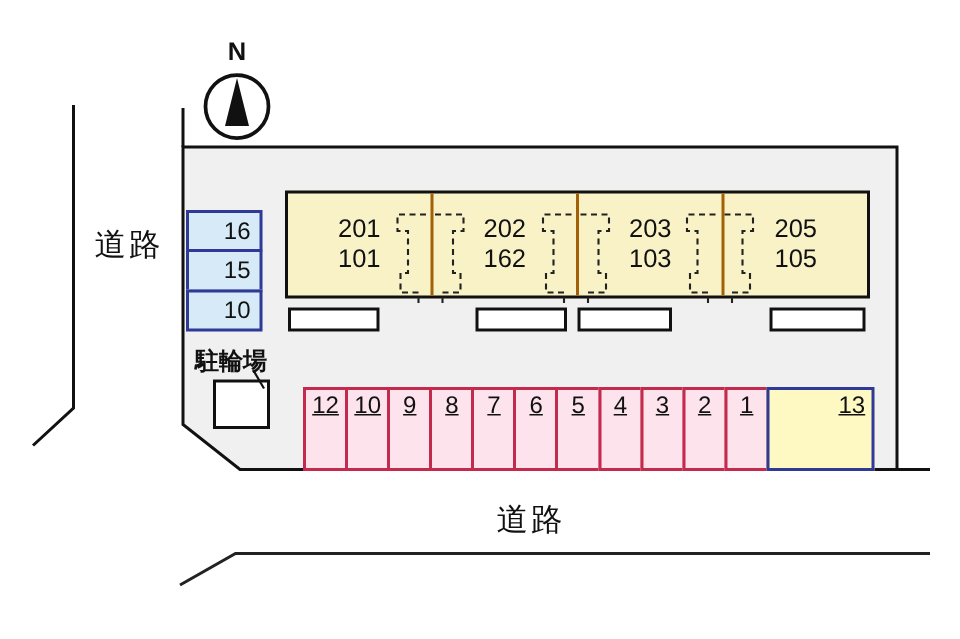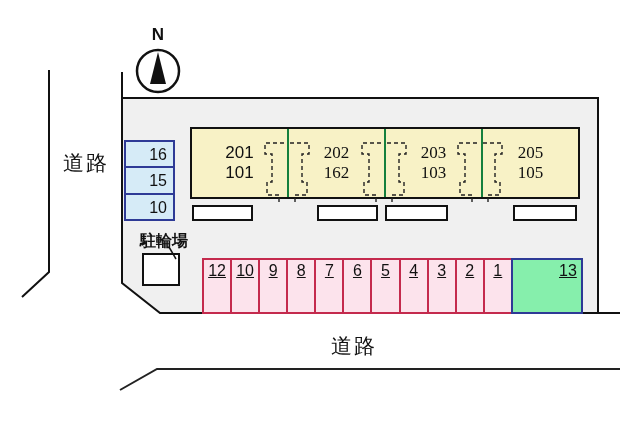--- a/index.html
+++ b/index.html
@@ -15,48 +15,48 @@
   #north-label{left:146px;top:25px;width:24px;text-align:center;font-size:17px;font-weight:bold;}
 
   
   #road-left-label{left:63px;top:149px;font-size:21px;letter-spacing:2px;}
   #road-bottom-label{left:331px;top:332px;font-size:21px;letter-spacing:2px;}
 
   
   #building{position:absolute;left:190px;top:127px;width:390px;height:72px;z-index:1;
             background:#f8f2c6;border:2px solid #111;box-sizing:border-box;display:flex;}
   .unit{flex:1;display:flex;align-items:center;justify-content:center;}
-  .unit + .unit{border-left:2px solid #15803d;font-family:Liberation Serif, serif;}
+  .unit + .unit{border-left:2px solid #a16207;}
   .unit-label{text-align:center;font-size:17px;line-height:20px;}
 
   
   .porch{position:absolute;top:205px;height:16px;background:#ffffff;border:2px solid #111;
          box-sizing:border-box;z-index:1;}
   #porch-1{left:192px;width:61px;}
   #porch-2{left:317px;width:61px;}
   #porch-3{left:385px;width:63px;}
   #porch-4{left:513px;width:64px;}
 
   
   #side-spaces{position:absolute;left:124px;top:140px;width:51px;z-index:1;border-radius:20px;}
   .side-space{height:28.3px;background:#d6ebf7;border:2px solid #2e3a96;box-sizing:border-box;
               font-size:16px;text-align:right;padding-right:6px;line-height:26px;}
   .side-space + .side-space{margin-top:-2px;}
 
   
-  #bicycle-label{left:130px;top:231px;font-size:16px;font-weight:bold;margin-left:10px;}
+  #bicycle-label{left:130px;top:231px;font-size:16px;font-weight:bold;}
   #bicycle-box{position:absolute;left:142px;top:253px;width:38px;height:33px;background:#fff;
                border:2px solid #111;box-sizing:border-box;z-index:1;}
 
   
   #parking-row{position:absolute;left:202px;top:258px;width:381px;height:56px;display:flex;z-index:1;}
   .pspace{flex:1;background:#fce3ec;border:2px solid #c42a4d;box-sizing:border-box;
           text-align:center;font-size:16px;padding-top:2px;text-decoration:underline;}
   .pspace + .pspace{margin-left:-2px;}
-  .pspace.special{background:#86efac;border-color:#2e3a96;z-index:1;padding-left:42px;}
+  .pspace.special{background:#fef9c3;border-color:#2e3a96;z-index:1;padding-left:42px;}
 </style>
 </head>
 <body>
 
 <div id="canvas">
 
   <svg id="bg" class="layer" width="640" height="426" viewBox="0 0 640 426">
 
     <polygon points="122,98 598,98 598,313 160,313 122,283" fill="#f0f0f0" stroke="#111" stroke-width="2"></polygon>
 

